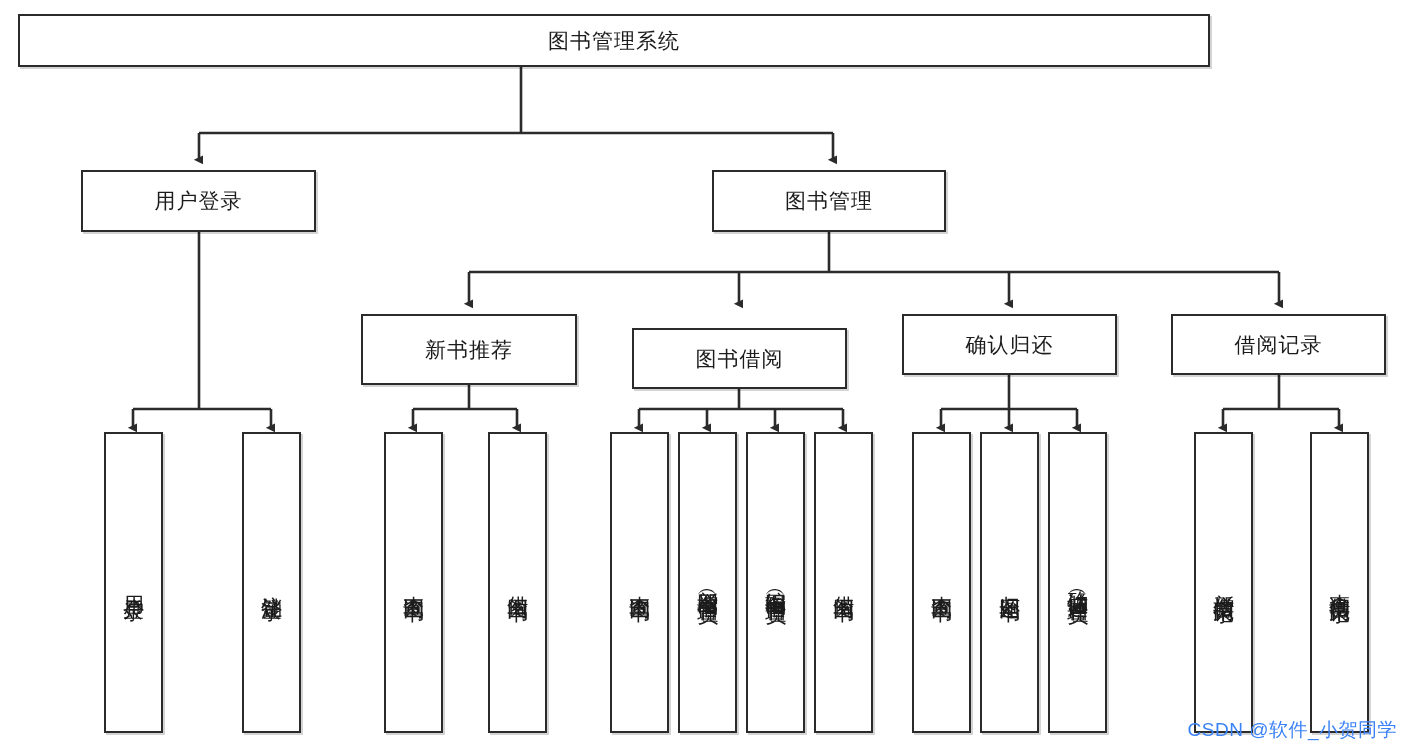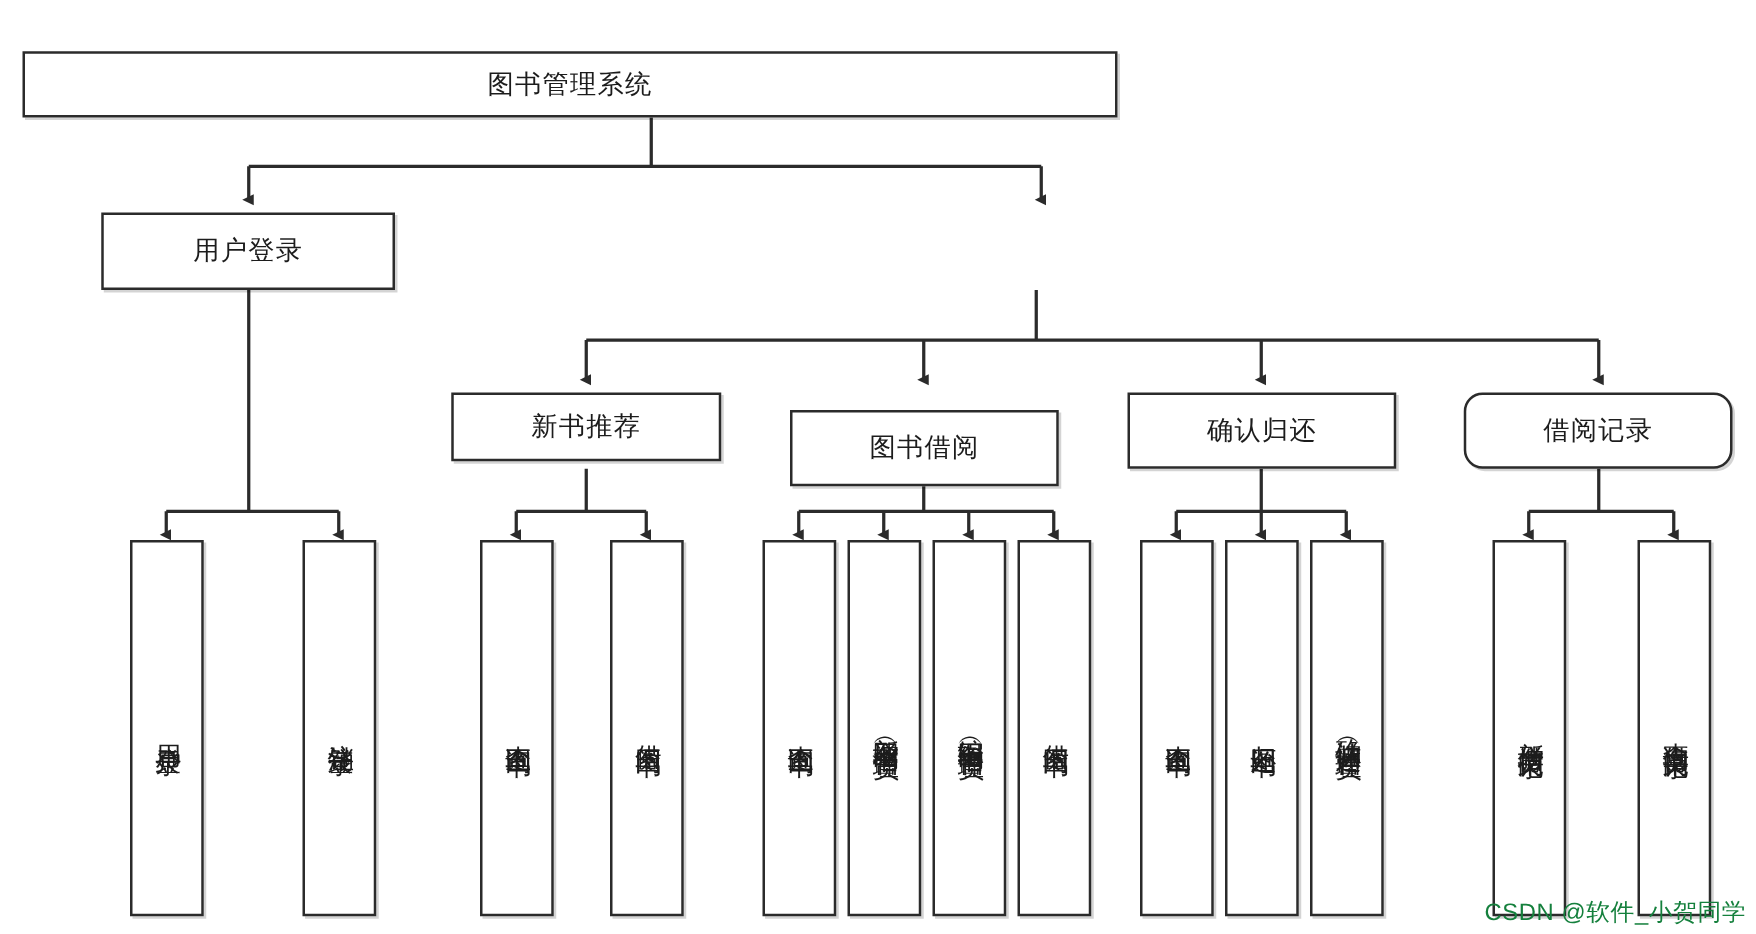--- a/index.html
+++ b/index.html
@@ -55,21 +55,21 @@
     text-orientation: upright;
     display: block;
     white-space: normal;
     max-height: 100%;
   }
   .watermark {
     position: absolute;
     right: 8px;
     bottom: 4px;
     font-size: 19px;
-    color: #15803d;
+    color: #3b82f6;
     white-space: nowrap;
     letter-spacing: 0.5px;
   }
 </style>
 </head>
 <body>
 
 <div id="canvas">
 
   <svg id="wires" viewBox="0 0 1405 747" xmlns="http://www.w3.org/2000/svg">
@@ -116,38 +116,41 @@
       <path d="M1009,409 L1009,428" marker-end="url(#arrow)"></path>
       <path d="M1077,409 L1077,428" marker-end="url(#arrow)"></path>
 
       <path d="M1279,375 L1279,409"></path>
       <path d="M1223,409 L1339,409"></path>
       <path d="M1223,409 L1223,428" marker-end="url(#arrow)"></path>
       <path d="M1339,409 L1339,428" marker-end="url(#arrow)"></path>
     </g>
   </svg>
 
-  <div class="node horiz" style="left:18px; top:14px; width:876px; height:53px;margin-top:27px;">
+  <div class="node horiz" style="left:18px; top:14px; width:1192px; height:53px;">
     <span>图书管理系统</span>
   </div>
 
   <div class="node horiz" style="left:81px; top:170px; width:235px; height:62px;">
     <span>用户登录</span>
   </div>
+  <div class="node horiz" style="left:712px; top:170px; width:234px; height:62px;">
+    <span>图书管理</span>
+  </div>
 
-  <div class="node horiz" style="left:361px; top:314px; width:216px; height:55px;">
+  <div class="node horiz" style="left:361px; top:314px; width:216px; height:71px;">
     <span>新书推荐</span>
   </div>
   <div class="node horiz" style="left:632px; top:328px; width:215px; height:61px;">
     <span>图书借阅</span>
   </div>
   <div class="node horiz" style="left:902px; top:314px; width:215px; height:61px;">
     <span>确认归还</span>
   </div>
-  <div class="node horiz" style="left:1171px; top:314px; width:215px; height:61px;border-radius:15px;">
+  <div class="node horiz" style="left:1171px; top:314px; width:215px; height:61px;">
     <span>借阅记录</span>
   </div>
 
   <div class="node vert" style="left:104px; top:432px; width:59px; height:301px;">
     <span class="txt">用户登录</span>
   </div>
   <div class="node vert" style="left:242px; top:432px; width:59px; height:301px;">
     <span class="txt">注销登录</span>
   </div>
 

